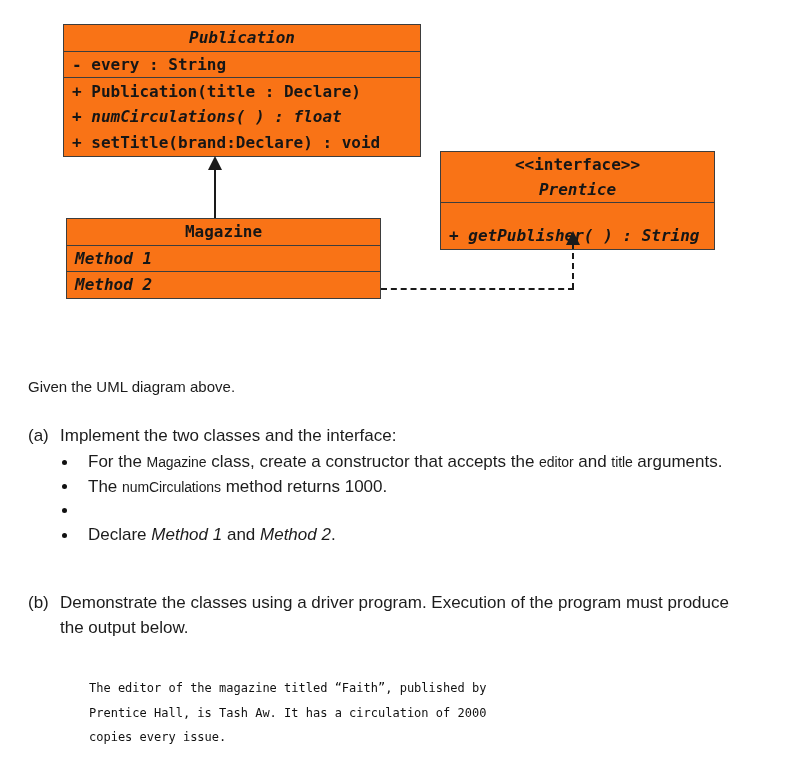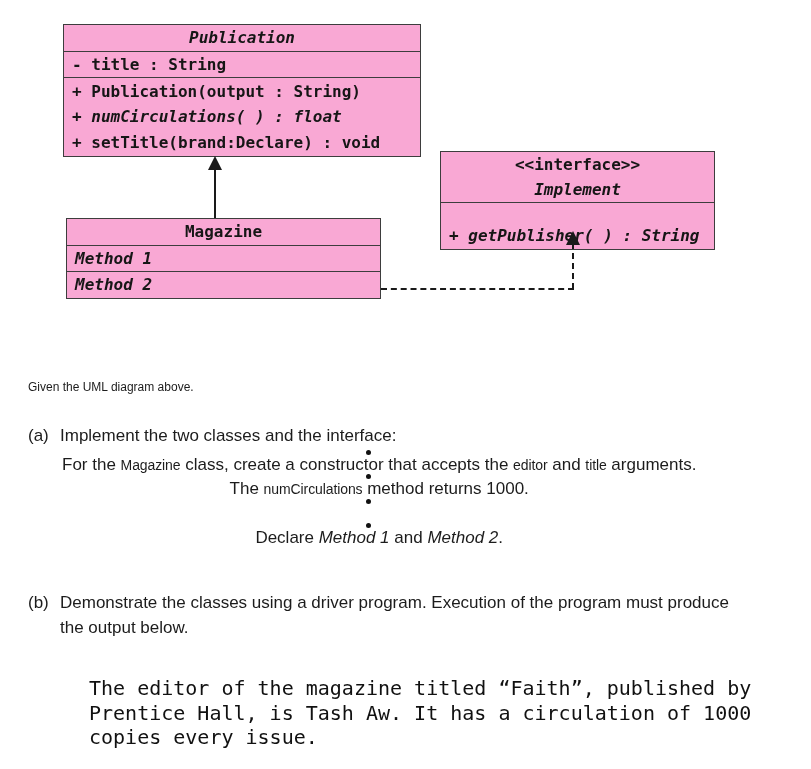--- a/index.html
+++ b/index.html
@@ -3,21 +3,21 @@
 <meta charset="utf-8">
 <style>
   html,body { margin:0; padding:0; background:#ffffff; }
   .page {
     position:relative; width:811px; height:769px; background:#ffffff;
     font-family:"Liberation Sans", sans-serif; color:#1c1c1c; overflow:hidden;
   }
 
   
   .uml-box {
-    position:absolute; background:#f9a8d4; border:1.5px solid #3d3d3d;
+    position:absolute; background:#f97316; border:1.5px solid #3d3d3d;
     font-family:"DejaVu Sans Mono", monospace; font-weight:bold;
     font-size:16px; color:#161616; box-sizing:border-box;
   }
   .uml-title { text-align:center; border-bottom:1.5px solid #3d3d3d; }
   .uml-row   { padding:0 8px; border-bottom:1.5px solid #3d3d3d; white-space:nowrap; overflow:hidden; }
   .uml-row:last-child { border-bottom:none; }
   .uml-free  { padding:1px 8px; white-space:nowrap; overflow:hidden; }
   .ital { font-style:italic; }
 
   .box-publication { left:63px; top:24px;  width:358px; }
@@ -48,61 +48,61 @@
     position:absolute; left:381px; top:288px; width:193px; height:0;
     border-top:2px dashed #1a1a1a;
   }
   .impl-v {
     position:absolute; left:572px; top:243px; width:0; height:46px;
     border-left:2px dashed #1a1a1a;
   }
   .impl-head { left:566px; top:231px; }
 
   
-  .t-intro { position:absolute; left:28px; top:375px; font-size:12px; line-height:24px; }
+  .t-intro { position:absolute; left:28px; top:375px; font-size:15px; line-height:24px; }
 
   .qsec { position:absolute; font-size:17px; line-height:24.5px; display:flex; }
   .qsec .qlabel { width:32px; flex:0 0 32px; }
   .sec-a { left:28px; top:424px; }
   .sec-b { left:28px; top:591px; width:770px; }
 
   .bullets { position:absolute; left:62px; top:450px; font-size:17px; }
-  .bullets .bitem { display:flex; align-items:center; height:24.4px; white-space:nowrap;flex-direction:column; }
+  .bullets .bitem { display:flex; align-items:center; height:24.4px; white-space:nowrap; }
   .bullets .dot {
     flex:0 0 5px; width:5px; height:5px; border-radius:50%;
     background:#111; margin-right:21px;
   }
   .code { font-size:14px; letter-spacing:-0.1px; }
   .italic { font-style:italic; }
 
   .output {
     position:absolute; left:89px; top:676px;
-    font-family:"DejaVu Sans Mono", monospace; font-size:20px;
+    font-family:"DejaVu Sans Mono", monospace; font-size:12px;
     line-height:24.5px; color:#111; white-space:nowrap;
   }
 </style>
 </head>
 <body>
 
 <div class="page">
 
   <div class="uml-box box-publication">
     <div class="uml-title ital">Publication</div>
-    <div class="uml-row attr">- title : String</div>
+    <div class="uml-row attr">- every : String</div>
     <div class="uml-free">
-      <div>+ Publication(output : String)</div>
+      <div>+ Publication(title : Declare)</div>
       <div class="ital">+ numCirculations( ) : float</div>
       <div>+ setTitle(brand:Declare) : void</div>
     </div>
   </div>
 
   <div class="uml-box box-publisher">
     <div class="uml-title">
       <div>&lt;&lt;interface&gt;&gt;</div>
-      <div class="ital">Implement</div>
+      <div class="ital">Prentice</div>
     </div>
     <div class="uml-row ital">+ getPublisher( ) : String</div>
   </div>
 
   <div class="uml-box box-magazine">
     <div class="uml-title">Magazine</div>
     <div class="uml-row ital">Method 1</div>
     <div class="uml-row ital">Method 2</div>
   </div>
 
@@ -141,17 +141,17 @@
   <div class="qsec sec-b">
     <div class="qlabel">(b)</div>
     <div>
       <div>Demonstrate the classes using a driver program. Execution of the program must produce</div>
       <div>the output below.</div>
     </div>
   </div>
 
   <div class="output">
     <div>The editor of the magazine titled “Faith”, published by</div>
-    <div>Prentice Hall, is Tash Aw. It has a circulation of 1000</div>
+    <div>Prentice Hall, is Tash Aw. It has a circulation of 2000</div>
     <div>copies every issue.</div>
   </div>
 
 </div>
 
 </body></html>

